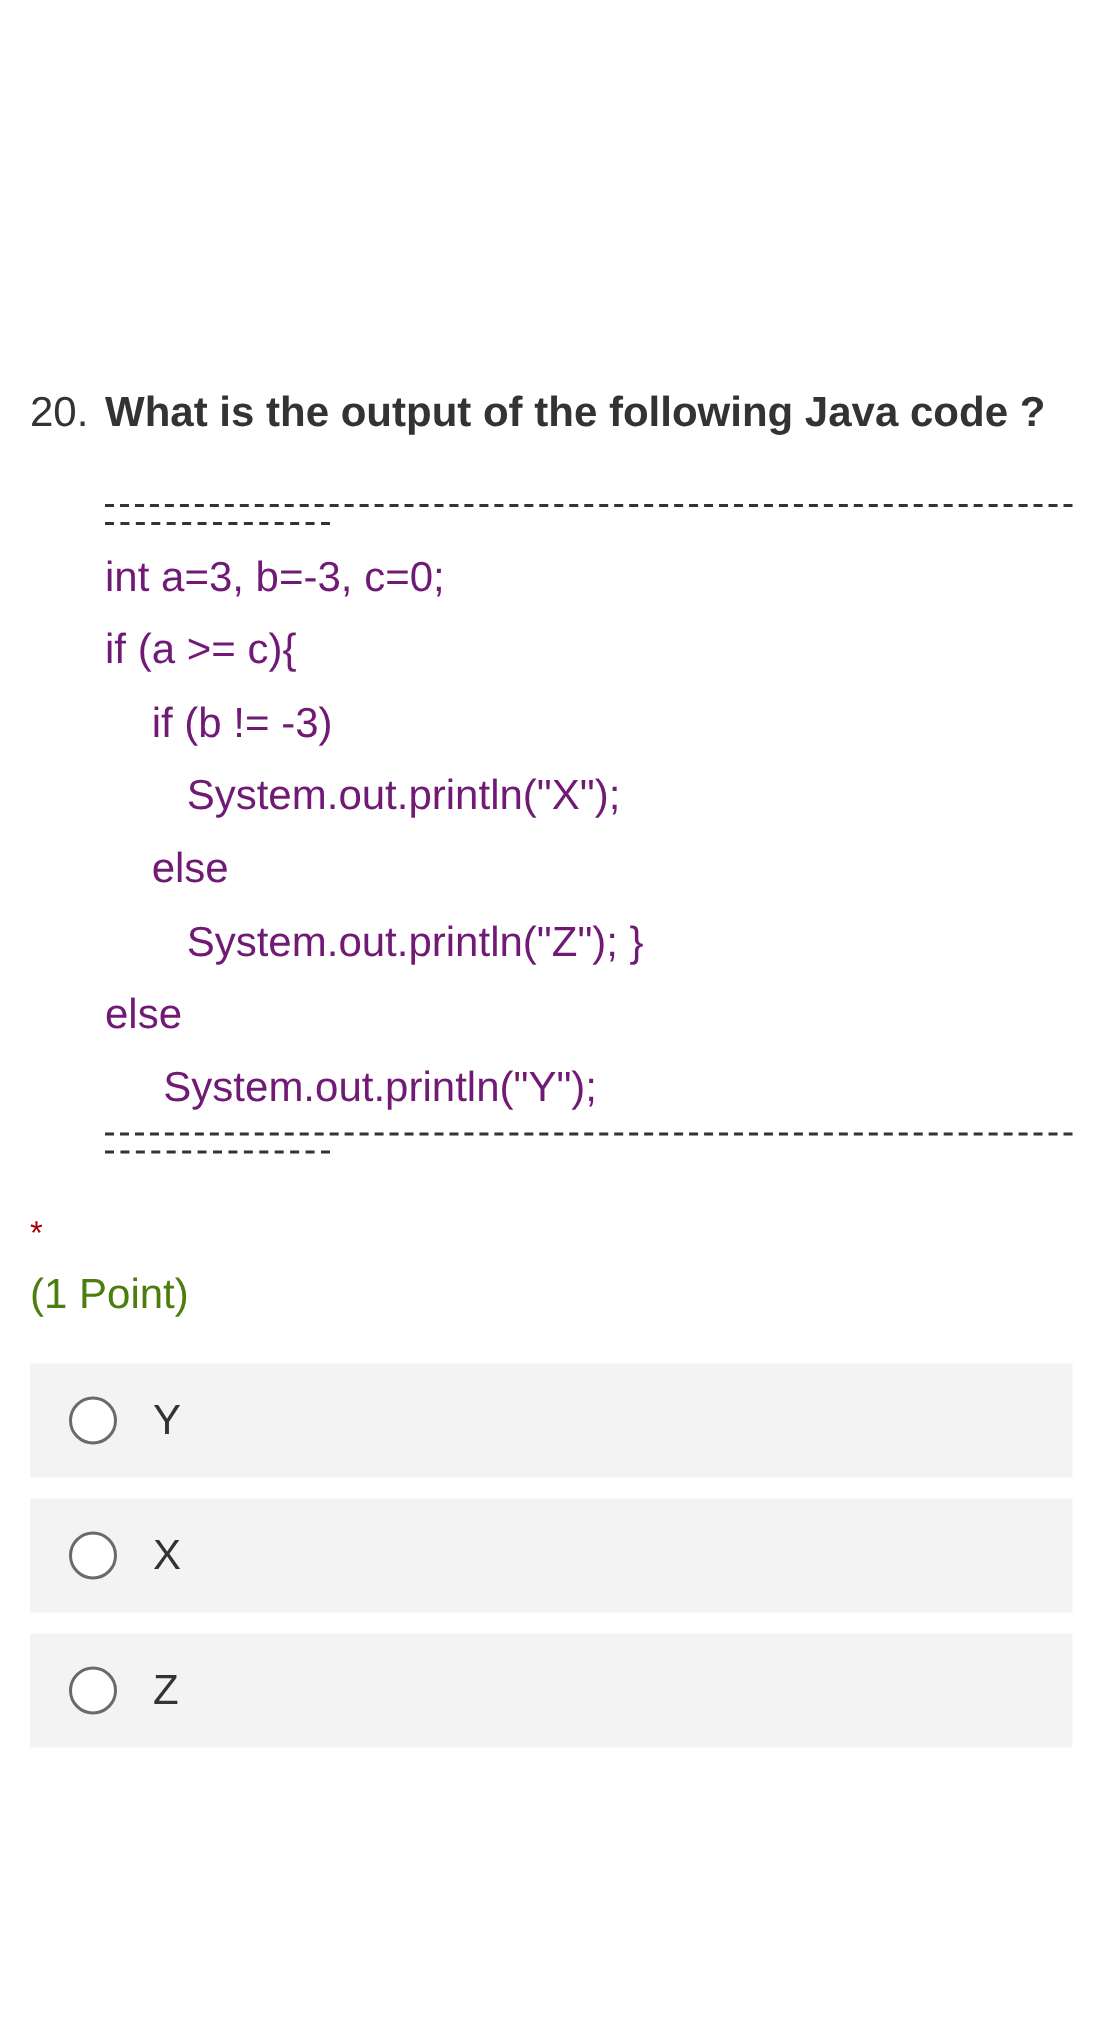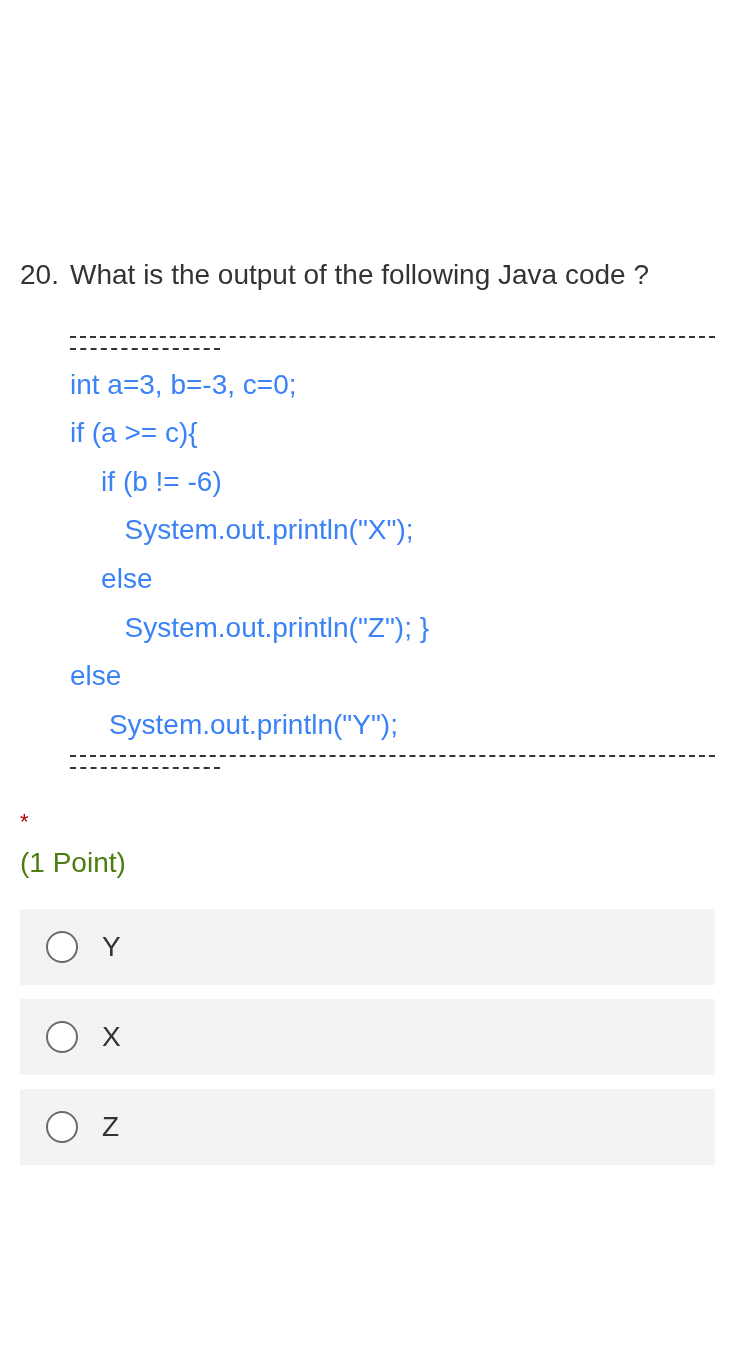--- a/index.html
+++ b/index.html
@@ -24,26 +24,27 @@
     color: #333333;
     line-height: 1.45;
     justify-content: flex-end;
   }
   .qnum {
     min-width: 50px;
     white-space: nowrap;
   }
   .qtext {
     flex: 1;
+    font-weight: bold;
   }
   .code-block {
     margin-left: 50px;
     margin-top: 40px;
     font-size: 28px;
-    color: #3b82f6;
+    color: #701a75;
     line-height: 1.45;
     font-family: Arial, Helvetica, sans-serif;
   }
   .dash-line-full {
     border: none;
     border-top: 2px dashed #333333;
     margin: 0;
     width: 100%;
   }
   .dash-line-short {
@@ -97,21 +98,21 @@
   <div class="question-row">
     <div class="qnum">20.</div>
     <div class="qtext">What is the output of the following Java code ?</div>
   </div>
 
   <div class="code-block">
     <hr class="dash-line-full">
     <hr class="dash-line-short">
     <div class="code-text">int a=3, b=-3, c=0;</div>
     <div class="code-text">if (a &gt;= c){</div>
-    <div class="code-text">    if (b != -6)</div>
+    <div class="code-text">    if (b != -3)</div>
     <div class="code-text">       System.out.println("X");</div>
     <div class="code-text">    else</div>
     <div class="code-text">       System.out.println("Z"); }</div>
     <div class="code-text">else</div>
     <div class="code-text">     System.out.println("Y");</div>
     <hr class="dash-line-full" style="margin-top:10px;">
     <hr class="dash-line-short">
   </div>
 
   <div class="asterisk">*</div>

